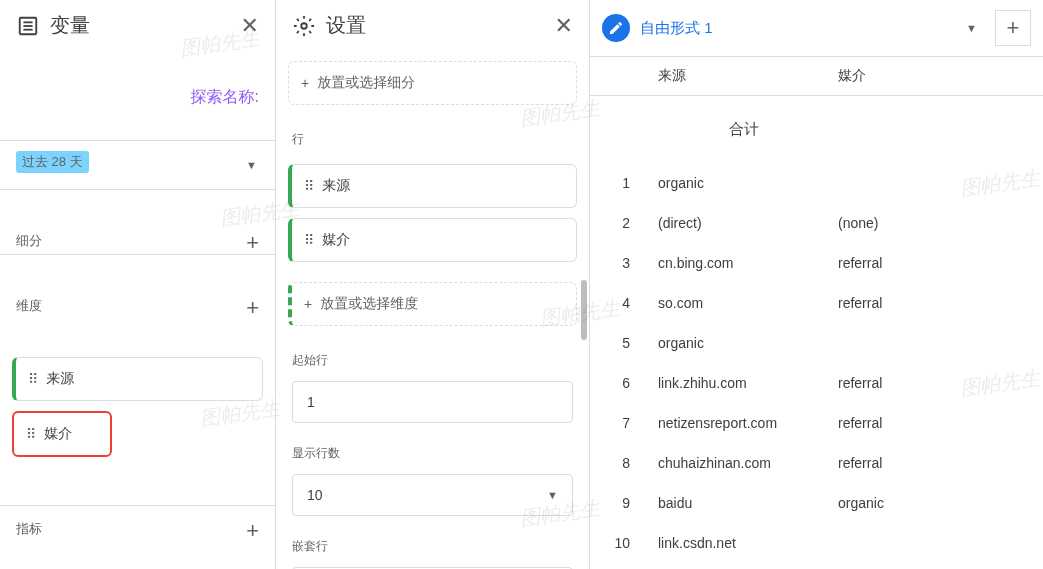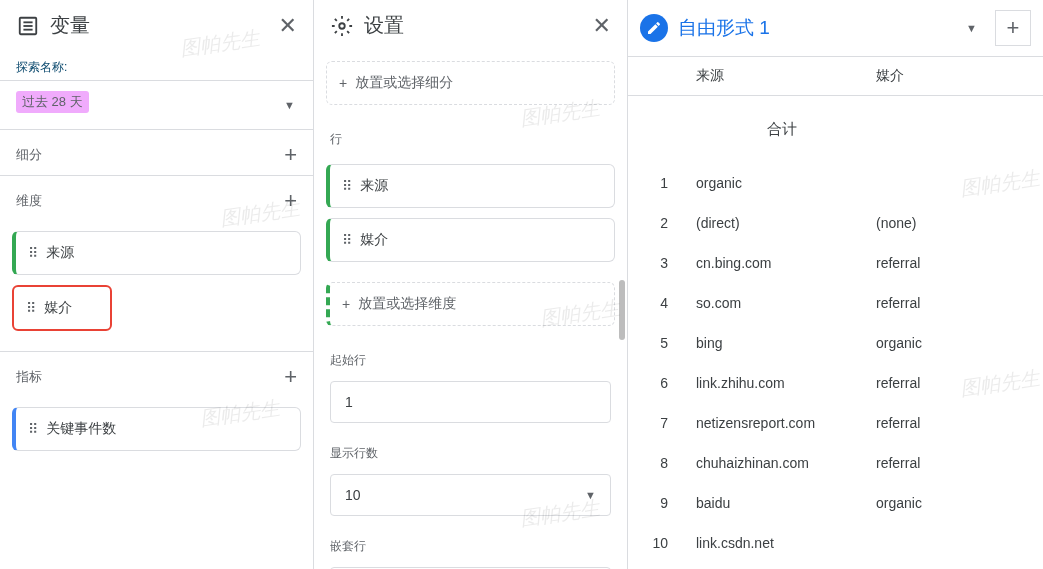--- a/index.html
+++ b/index.html
@@ -1,38 +1,38 @@
 <!DOCTYPE html>
 <html><head>
   <meta charset="utf-8">
   <style>
     * { margin: 0; padding: 0; box-sizing: border-box; font-family: Arial, "Microsoft YaHei", sans-serif; }
     body { background: #fff; width: 1043px; height: 569px; display: flex; color: #3c4043; overflow: hidden; }
     
     .panel { border-right: 1px solid #dadce0; display: flex; flex-direction: column; }
-    .panel-vars { width: 314px; }
+    .panel-vars { width: 276px; gap: 28px; }
     .panel-settings { width: 314px; position: relative; }
     .panel-report { flex: 1; }
     
     .panel-header { display: flex; align-items: center; padding: 12px 16px; gap: 10px; }
     .panel-header-title { font-size: 20px; color: #3c4043; flex: 1; }
     .close-x { font-size: 22px; color: #5f6368; cursor: pointer; font-weight: 300; }
     
     .icon-box { width: 24px; height: 24px; display: flex; align-items: center; justify-content: center; }
     
     .section { padding: 0 16px; }
-    .section-label { font-size: 12px; color: #0c4a6e; padding: 8px 0 4px; }
+    .section-label { font-size: 16px; color: #8b5cf6; padding: 8px 0 4px; text-align: right; }
     .explore-name { font-size: 18px; color: #3c4043; padding: 4px 0 18px; }
     
     .date-block { border-top: 1px solid #dadce0; border-bottom: 1px solid #dadce0; padding: 10px 16px; position: relative; }
-    .date-label { font-size: 13px; color: #5f6368; background: #f0abfc; display: inline-block; padding: 2px 6px; border-radius: 3px; margin-bottom: 6px; }
+    .date-label { font-size: 13px; color: #5f6368; background: #7dd3fc; display: inline-block; padding: 2px 6px; border-radius: 3px; margin-bottom: 6px; }
     .date-range { font-size: 14px; color: #3c4043; }
     .date-arrow { position: absolute; right: 18px; top: 50%; transform: translateY(-50%); font-size: 11px; color: #5f6368; }
     
-    .row-header { display: flex; align-items: center; justify-content: space-between; padding: 14px 16px 9px; border-bottom: 1px solid #dadce0; }
+    .row-header { display: flex; align-items: flex-start; justify-content: space-between; padding: 14px 16px 0; border-bottom: 1px solid #dadce0; }
     .row-header-title { font-size: 13px; color: #5f6368; }
     .plus-btn { font-size: 22px; color: #5f6368; cursor: pointer; line-height: 1; }
     
     .chip-area { padding: 10px 12px; }
     .chip { display: flex; align-items: center; background: #fff; border: 1px solid #dadce0; border-radius: 6px; padding: 12px 12px; margin-bottom: 10px; font-size: 14px; color: #3c4043; gap: 10px; }
     .chip-green { border-left: 4px solid #34a853; }
     .chip-blue { border-left: 4px solid #4285f4; }
     .chip-highlight { border: 2px solid #e94235; }
     .drag-icon { color: #5f6368; letter-spacing: -2px; font-size: 14px; }
     
@@ -40,21 +40,21 @@
     .drop-zone-green { border-left: 4px dashed #34a853; }
     
     .settings-label { font-size: 12px; color: #5f6368; padding: 16px 16px 6px; }
     .select-box { margin: 6px 16px; border: 1px solid #dadce0; border-radius: 4px; padding: 12px 14px; font-size: 14px; color: #3c4043; display: flex; justify-content: space-between; align-items: center; }
     .select-arrow { font-size: 11px; color: #5f6368; }
     
     .scrollbar-track { position: absolute; right: 2px; top: 280px; width: 6px; height: 60px; background: #bdbdbd; border-radius: 3px; }
     
     .report-header { display: flex; align-items: center; padding: 10px 12px; gap: 10px; border-bottom: 1px solid #dadce0; }
     .tab-icon { width: 28px; height: 28px; background: #1a73e8; border-radius: 50%; display: flex; align-items: center; justify-content: center; }
-    .tab-title { font-size: 19px; color: #1a73e8; flex: 1; }
+    .tab-title { font-size: 15px; color: #1a73e8; flex: 1; }
     .tab-arrow { font-size: 11px; color: #5f6368; margin-right: 8px; }
     .add-tab { width: 36px; height: 36px; border: 1px solid #dadce0; display: flex; align-items: center; justify-content: center; font-size: 22px; color: #5f6368; cursor: pointer; }
     
     .table-area { padding: 0; position: relative; }
     
     .table-headers { display: flex; padding: 10px 0; border-bottom: 1px solid #dadce0; font-size: 14px; color: #3c4043; }
     .col-idx { width: 60px; text-align: right; padding-right: 20px; }
     .col-source { width: 180px; padding-left: 8px; }
     .col-medium { flex: 1; padding-left: 8px; }
     
@@ -220,21 +220,20 @@
           <div class="col-source">cn.bing.com</div>
           <div class="col-medium">referral</div>
         </div>
         <div class="data-row">
           <div class="col-idx">4</div>
           <div class="col-source">so.com</div>
           <div class="col-medium">referral</div>
         </div>
         <div class="data-row">
           <div class="col-idx">5</div>
-          <div class="col-source">bing</div>
           <div class="col-medium">organic</div>
         </div>
         <div class="data-row">
           <div class="col-idx">6</div>
           <div class="col-source">link.zhihu.com</div>
           <div class="col-medium">referral</div>
         </div>
         <div class="data-row">
           <div class="col-idx">7</div>
           <div class="col-source">netizensreport.com</div>

